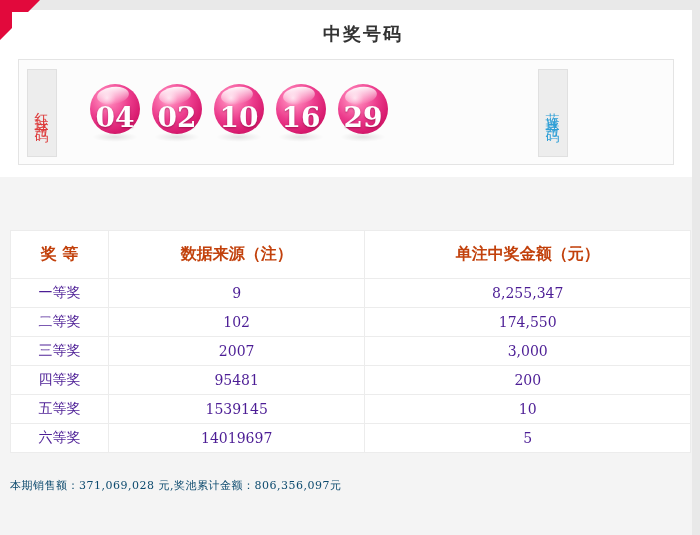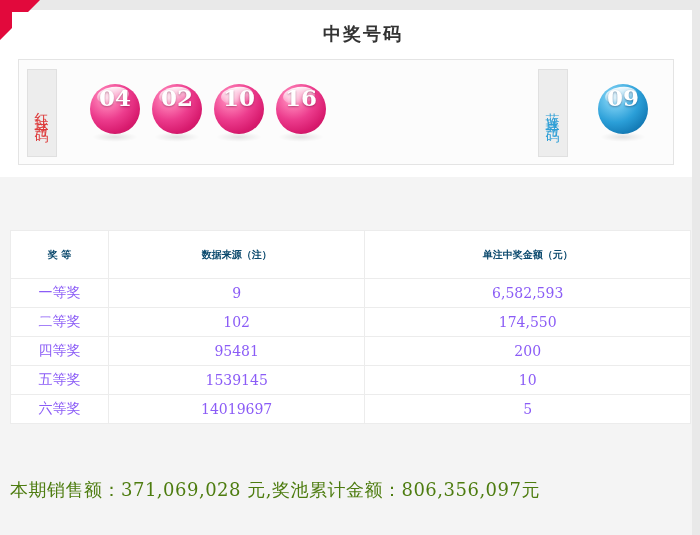--- a/index.html
+++ b/index.html
@@ -35,22 +35,22 @@
     writing-mode:vertical-rl; text-orientation:upright;
     font-size:14px; letter-spacing:6px; line-height:28px;
     display:flex; align-items:center; justify-content:center;
   }
   .v-label.red  { left:8px;  color:#dd3b3b; }
   .v-label.blue { left:519px; color:#2f9fd6; }
 
   .balls-row { position:absolute; left:71px; top:24px; display:flex; gap:12px; }
   .ball {
     position:relative; width:50px; height:50px; border-radius:50%;
-    display:flex; align-items:flex-start; justify-content:center;
-    color:#fff; font-size:23px; font-weight:bold;
+    display:flex; align-items:flex-end; justify-content:center;
+    color:#fff; font-size:28px; font-weight:bold;
   }
   .ball.red {
     background:radial-gradient(circle at 34% 28%, #ffd2e6 0%, #fb77b1 18%, #ec3c8d 45%, #d81b6e 72%, #b80f57 100%);
   }
   .ball.blue {
     position:absolute; left:579px; top:24px;
     background:radial-gradient(circle at 34% 28%, #d2effc 0%, #6cc6ee 20%, #2b9fd8 50%, #1379b4 78%, #0b5f94 100%);
   }
   .ball::before { 
     content:""; position:absolute; top:3px; left:7px; width:32px; height:17px;
@@ -72,24 +72,24 @@
     background:#f4f4f4;
   }
   table.results {
     position:absolute; left:10px; top:53px; width:681px;
     border-collapse:collapse; background:#fff;
     font-family:"DejaVu Serif","Liberation Serif",serif;
   }
   table.results th, table.results td {
     border:1px solid #ececec; text-align:center;
   }
-  table.results th { height:45px; font-size:10px; font-weight:bold; color:#0c4a6e; }
-  table.results td { height:26px; font-size:14px; color:#8b5cf6; }
+  table.results th { height:45px; font-size:16px; font-weight:bold; color:#c2410c; }
+  table.results td { height:26px; font-size:14px; color:#4c1d95; }
   .footer-line {
-    position:absolute; left:10px; font-size:18px; color:#4d7c0f; letter-spacing:0.5px;
+    position:absolute; left:10px; font-size:11px; color:#0c4a6e; letter-spacing:0.5px;
   }
   .footer-sales { top:301px; }
   .footer-draw  { top:328px; }
 </style>
 </head>
 <body>
 
 <div id="app">
   <div class="top-band"></div>
   <div class="right-band"></div>
@@ -106,27 +106,27 @@
       </div>
       <div class="ball red">
         <span class="num">02</span>
       </div>
       <div class="ball red">
         <span class="num">10</span>
       </div>
       <div class="ball red">
         <span class="num">16</span>
       </div>
+      <div class="ball red">
+        <span class="num">29</span>
+      </div>
     </div>
 
     <div class="v-label blue">蓝球号码</div>
 
-    <div class="ball blue">
-      <span class="num">09</span>
-    </div>
   </div>
 
   <div class="section-title title-results">中 奖 结 果</div>
 
   <div class="results-section">
     <table class="results">
       <colgroup>
           <col style="width:98px">
           <col style="width:257px">
           <col style="width:326px">
@@ -135,26 +135,31 @@
         <tr>
           <th>奖 等</th>
           <th>数据来源（注）</th>
           <th>单注中奖金额（元）</th>
         </tr>
       </thead>
       <tbody>
         <tr>
           <td>一等奖</td>
           <td>9</td>
-          <td>6,582,593</td>
+          <td>8,255,347</td>
         </tr>
         <tr>
           <td>二等奖</td>
           <td>102</td>
           <td>174,550</td>
+        </tr>
+        <tr>
+          <td>三等奖</td>
+          <td>2007</td>
+          <td>3,000</td>
         </tr>
         <tr>
           <td>四等奖</td>
           <td>95481</td>
           <td>200</td>
         </tr>
         <tr>
           <td>五等奖</td>
           <td>1539145</td>
           <td>10</td>

